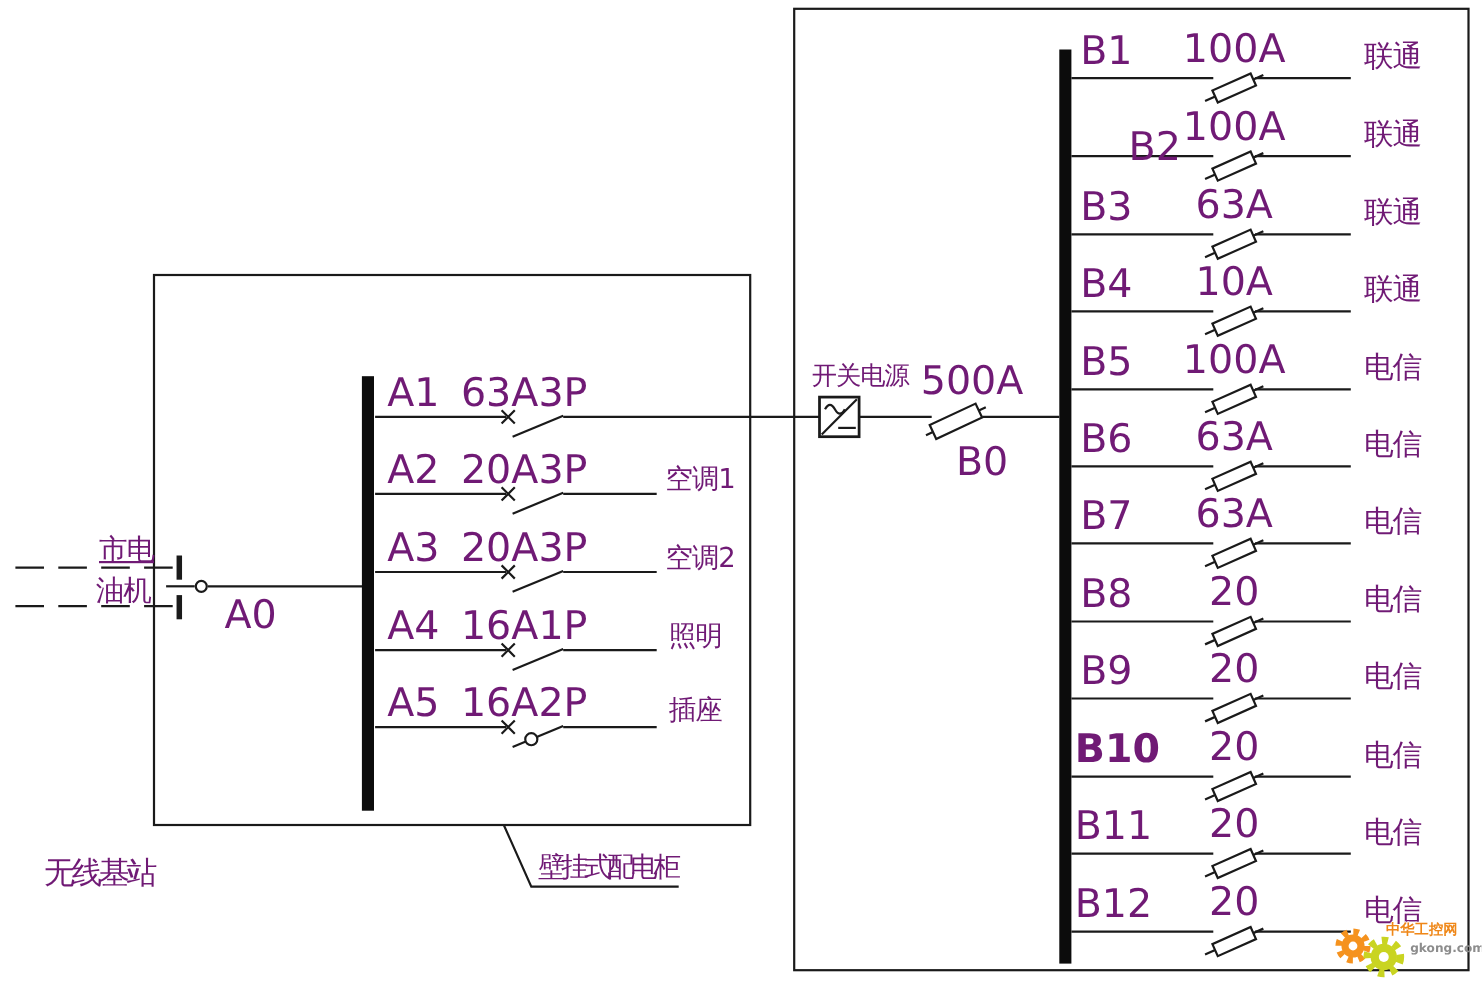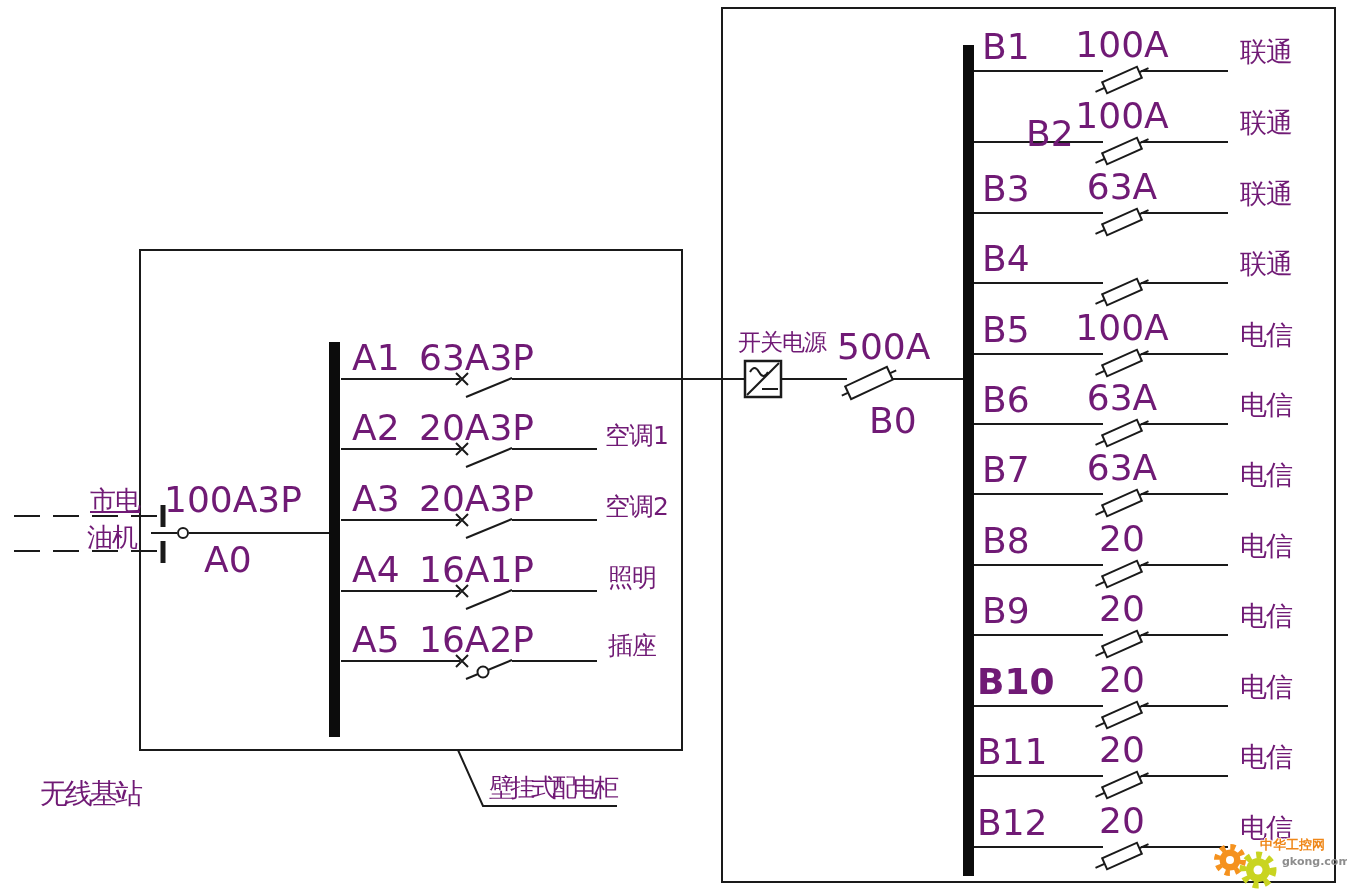--- a/index.html
+++ b/index.html
@@ -200,21 +200,20 @@
 
     <polyline points="458,750 483,806 617,806"></polyline>
   </svg>
 
   <div class="t station cn" style="left:40px;top:779px;">无线基站</div>
   <div class="t cab cn" style="left:489px;top:774px;">壁挂式配电柜</div>
 
   <div class="t fs26 cn" style="left:90px;top:487px;text-decoration:underline;">市电</div>
   <div class="t fs26 cn" style="left:87px;top:524px;">油机</div>
 
-  <div class="t fs36" style="left:164px;top:482px;">100A3P</div>
   <div class="t fs36" style="left:204px;top:542px;">A0</div>
 
   <div class="t fs36" style="left:352px;top:340px;">A1</div>
   <div class="t fs36" style="left:419px;top:340px;">63A3P</div>
 
   <div class="t fs36" style="left:352px;top:410px;">A2</div>
   <div class="t fs36" style="left:419px;top:410px;">20A3P</div>
   <div class="t fs25 cn" style="left:605px;top:423px;">空调1</div>
 
   <div class="t fs36" style="left:352px;top:481px;">A3</div>
@@ -239,20 +238,21 @@
 
   <div class="t fs36" style="left:982px;top:116px;margin-left:44px;">B2</div>
   <div class="t fs36 amp-c" style="left:1032px;top:98px;">100A</div>
   <div class="t fs27 cn" style="left:1240px;top:109px;">联通</div>
 
   <div class="t fs36" style="left:982px;top:171px;">B3</div>
   <div class="t fs36 amp-c" style="left:1032px;top:169px;">63A</div>
   <div class="t fs27 cn" style="left:1240px;top:180px;">联通</div>
 
   <div class="t fs36" style="left:982px;top:241px;">B4</div>
+  <div class="t fs36 amp-c" style="left:1032px;top:239px;">10A</div>
   <div class="t fs27 cn" style="left:1240px;top:250px;">联通</div>
 
   <div class="t fs36" style="left:982px;top:312px;">B5</div>
   <div class="t fs36 amp-c" style="left:1032px;top:310px;">100A</div>
   <div class="t fs27 cn" style="left:1240px;top:321px;">电信</div>
 
   <div class="t fs36" style="left:982px;top:382px;">B6</div>
   <div class="t fs36 amp-c" style="left:1032px;top:380px;">63A</div>
   <div class="t fs27 cn" style="left:1240px;top:391px;">电信</div>
 

